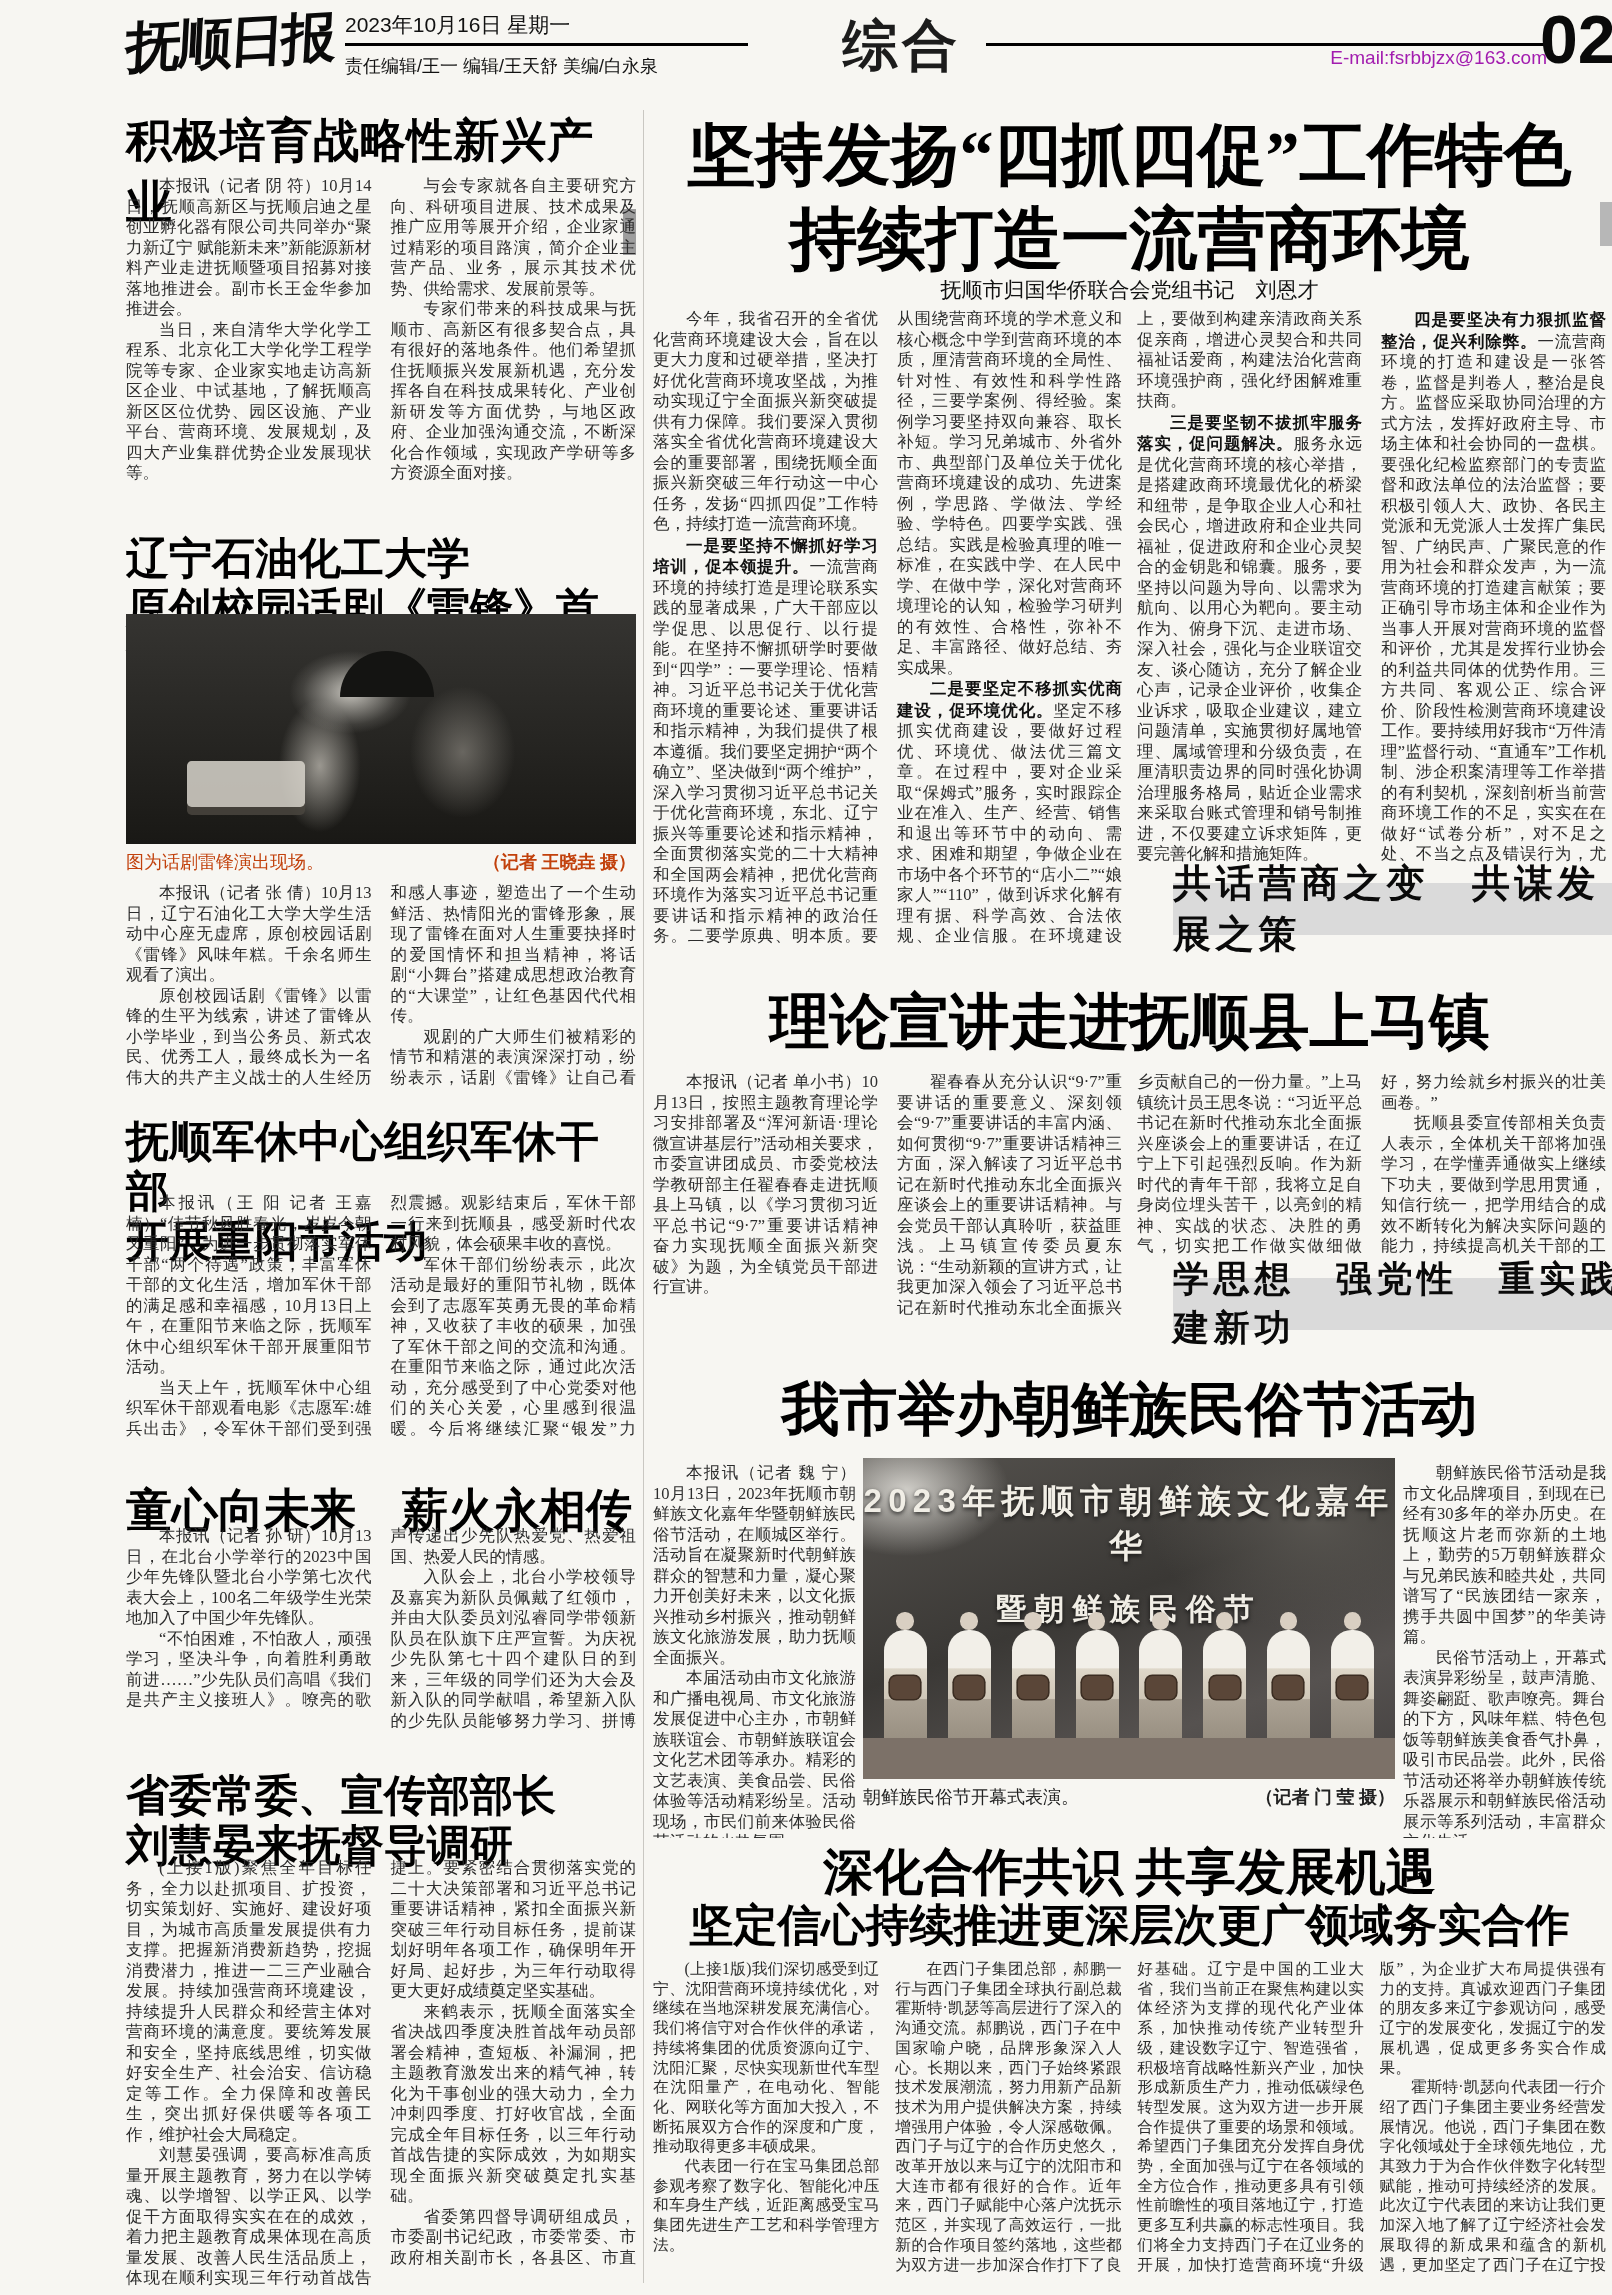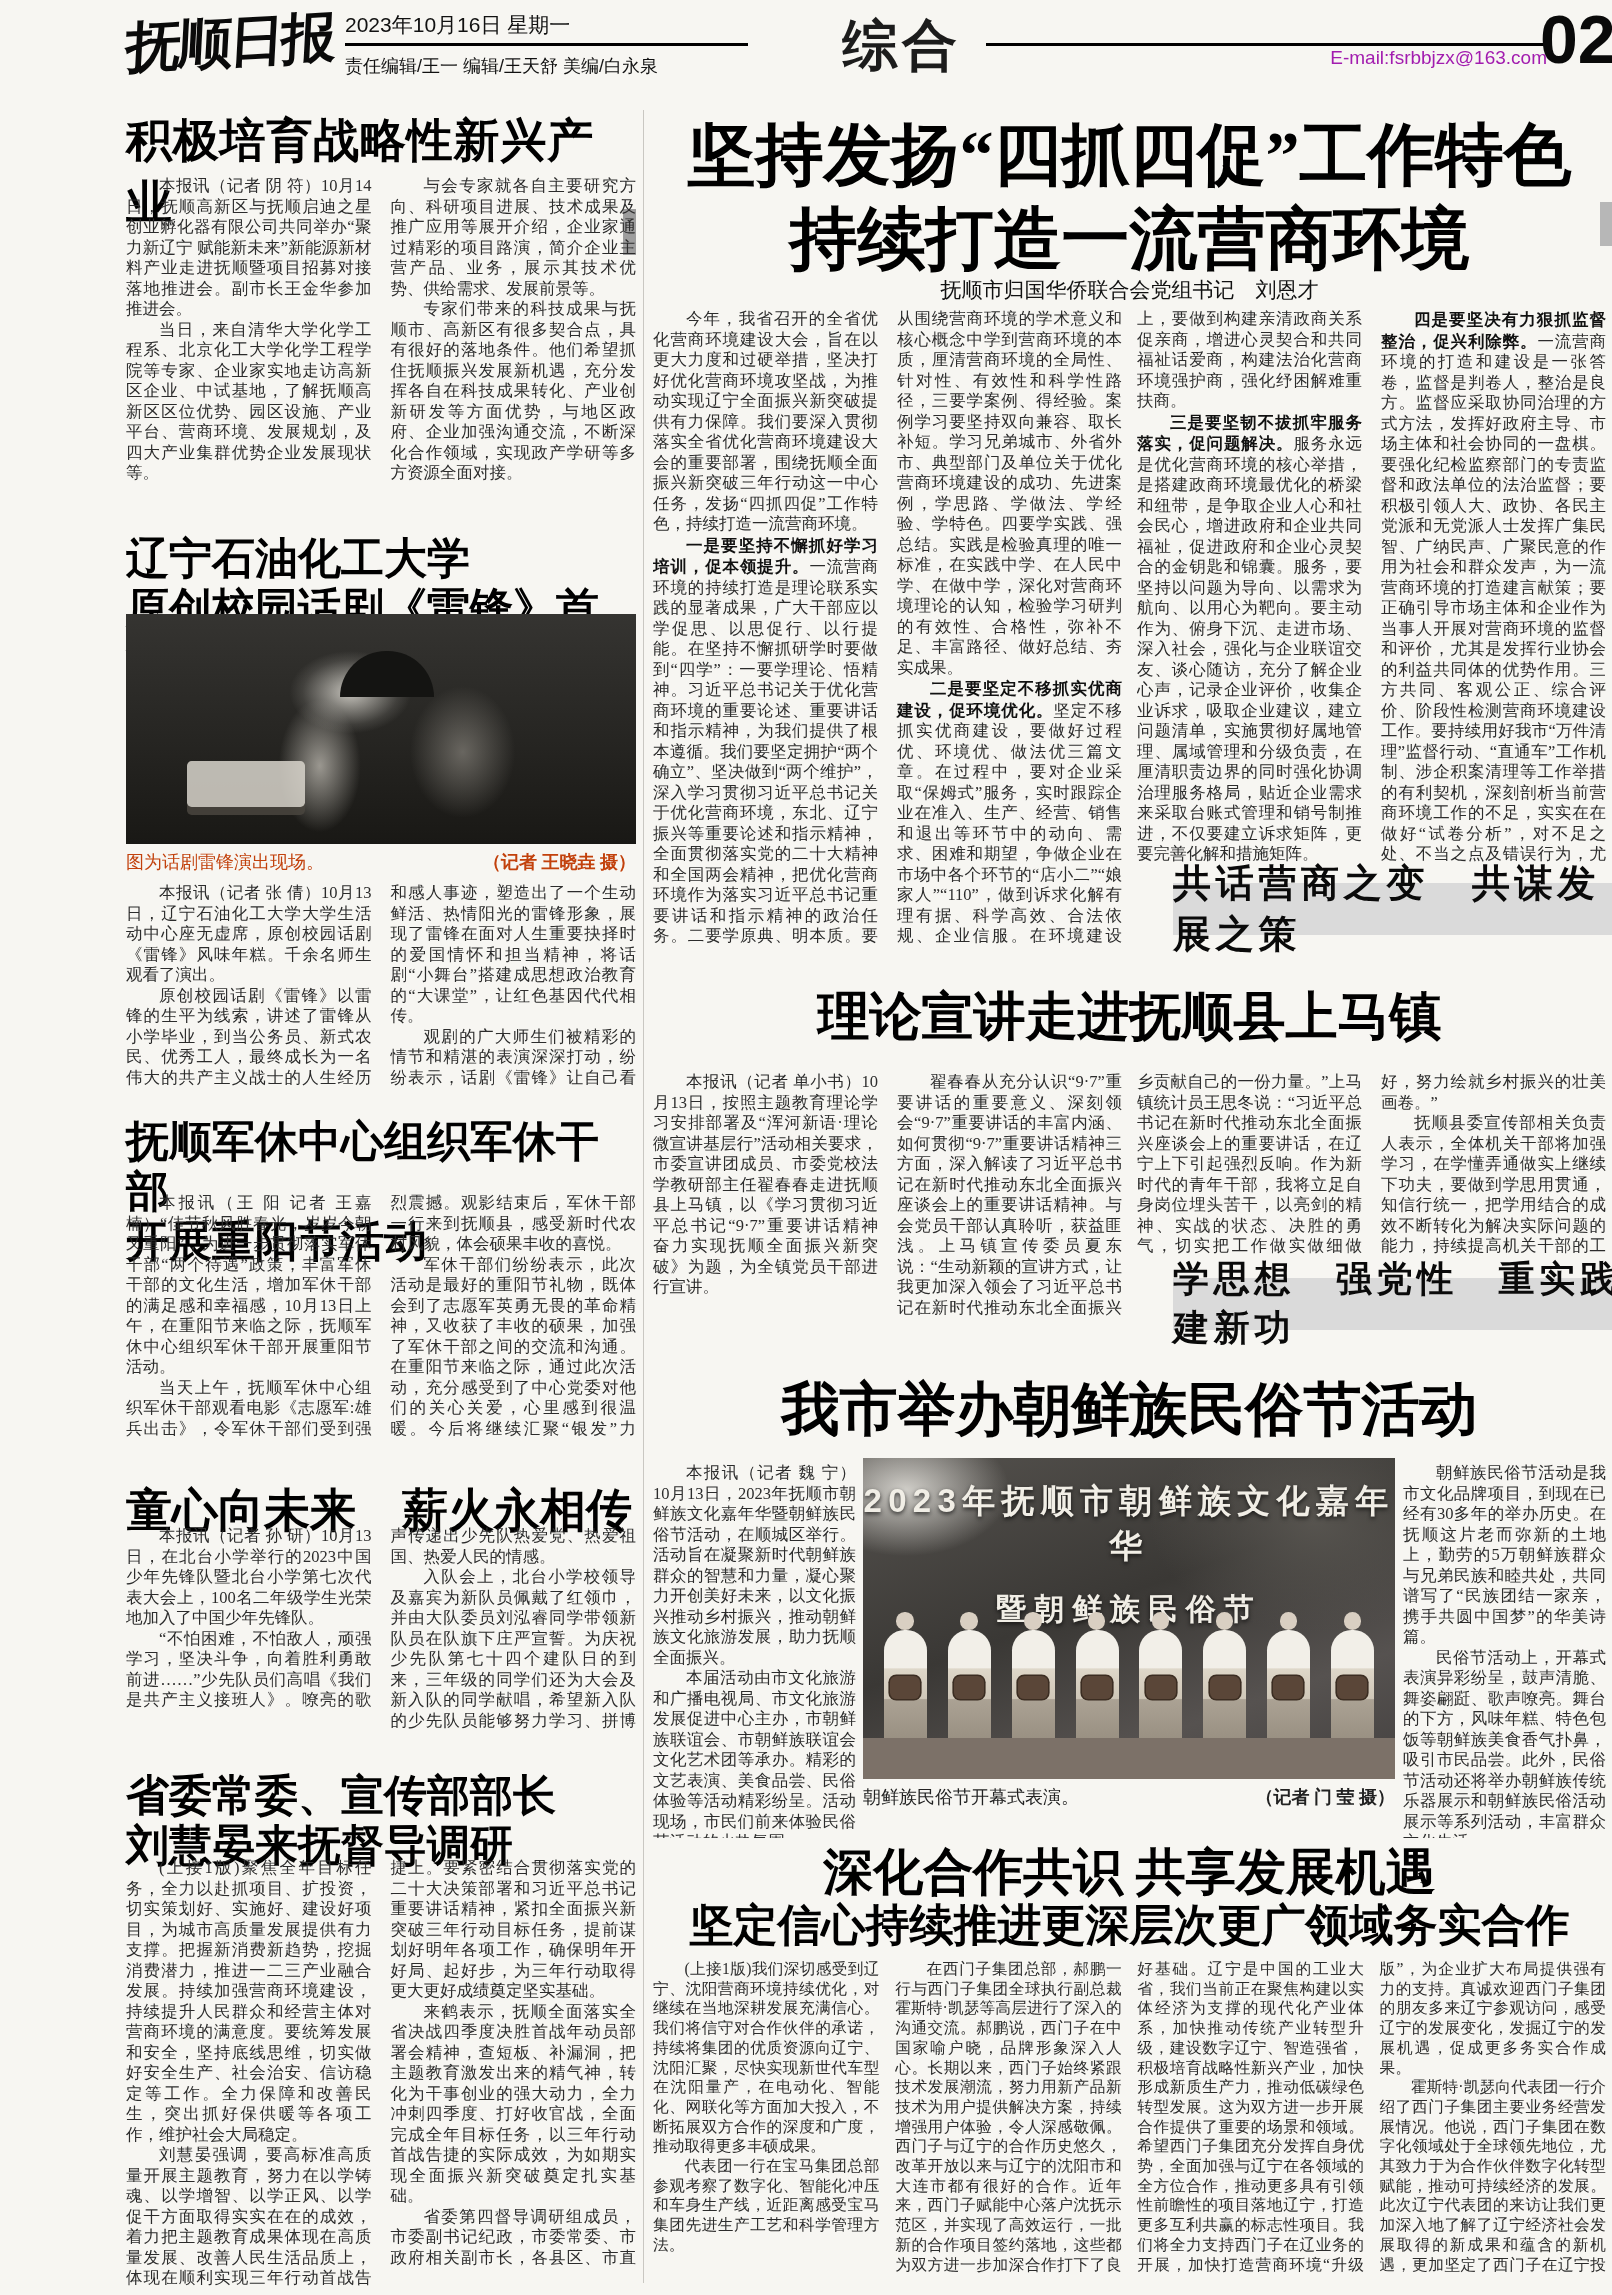--- a/index.html
+++ b/index.html
@@ -72,21 +72,21 @@
   #m-head1 { left:653px; top:110px; width:953px; font-size:68px; }
   #m-head2 { left:653px; top:194px; width:953px; font-size:68px; }
   #m-byline { left:653px; top:276px; width:953px; font-size:21px; color:#111; }
   #m-flowA { left:653px; top:309px; width:469px; height:644px; }
   #m-flowB { left:1137px; top:309px; width:469px; height:568px; }
   .slogan { background:#dadada; display:flex; align-items:center; justify-content:center;
     font-family:"Liberation Sans",sans-serif; font-weight:bold; color:#0a0a0a; letter-spacing:4.7px;margin-left:36px; }
   #m-slogan1 { left:1137px; top:883px; width:469px; height:52px; font-size:38px; }
 
   
-  #l-head { left:653px; top:982px; width:953px; font-size:52px; }
+  #l-head { left:653px; top:982px; width:953px; font-size:60px; }
   #l-flowA { left:653px; top:1072px; width:469px; height:265px; }
   #l-flowB { left:1137px; top:1072px; width:469px; height:197px; }
   #m-slogan2 { left:1137px; top:1278px; width:469px; height:52px; font-size:36px; }
 
   
   #ms-head { left:653px; top:1371px; width:953px; font-size:58px; }
   #ms-left { left:653px; top:1463px; width:203px; height:375px; }
   #ms-right { left:1403px; top:1463px; width:203px; height:375px; }
   #ms-photo { left:863px; top:1458px; width:532px; height:321px; overflow:hidden;
     background:

